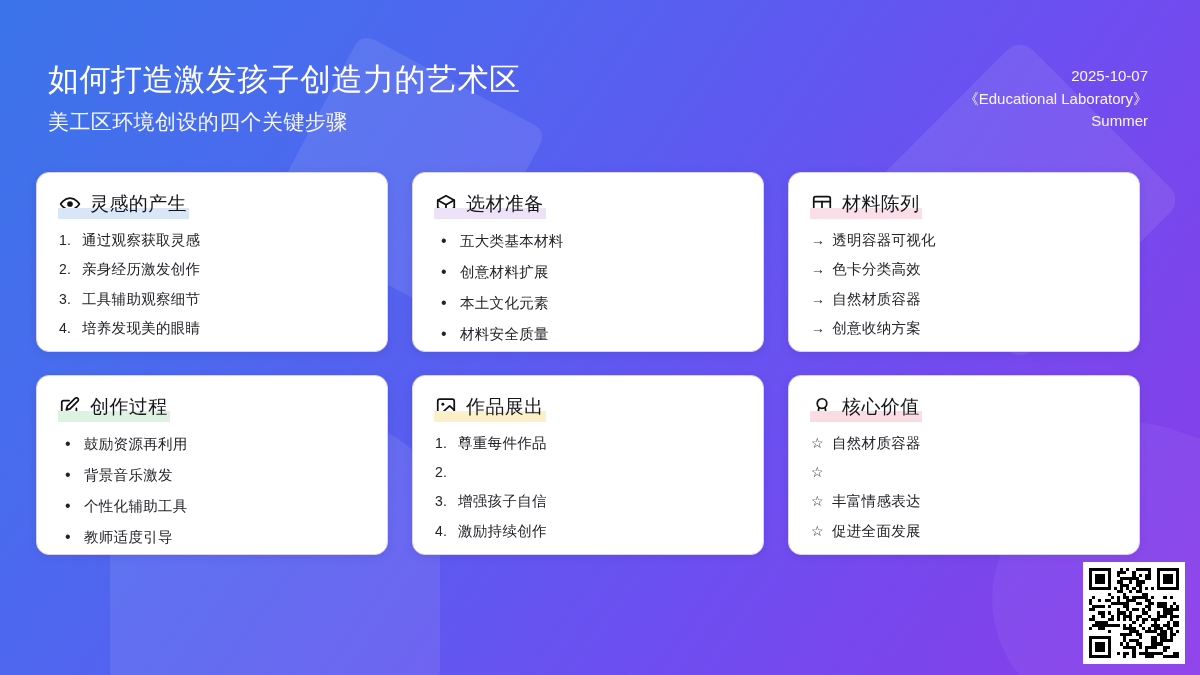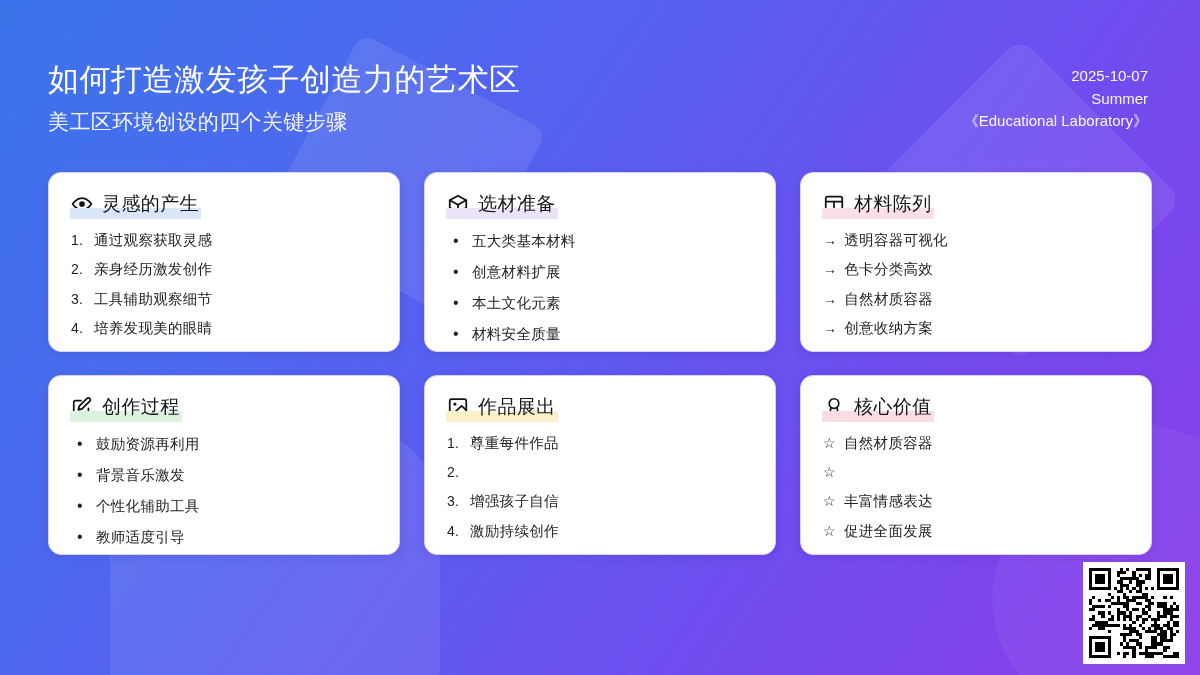--- a/index.html
+++ b/index.html
@@ -92,21 +92,21 @@
     color: rgba(255,255,255,0.95);
     font-size: 15px;
     line-height: 1.5;
     padding-top: 6px;
   }
   .meta-line { white-space: nowrap; }
 
   
   .grid {
     position: absolute;
-    left: 48px;
+    left: 36px;
     top: 172px;
     width: 1104px;
     display: grid;
     grid-template-columns: repeat(3, 352px);
     grid-template-rows: 180px 180px;
     column-gap: 24px;
     row-gap: 23px;
   }
 
   .card {
@@ -202,22 +202,22 @@
   <div class="wm wm-blob-bottom"></div>
   <div class="wm wm-blob-right"></div>
 
   <div class="header">
     <div class="title-block">
       <div class="main-title">如何打造激发孩子创造力的艺术区</div>
       <div class="sub-title">美工区环境创设的四个关键步骤</div>
     </div>
     <div class="meta-block">
       <div class="meta-line">2025-10-07</div>
+      <div class="meta-line">《Educational Laboratory》</div>
       <div class="meta-line">Summer</div>
-      <div class="meta-line">《Educational Laboratory》</div>
     </div>
   </div>
 
   <div class="grid" id="card-grid">
       <div class="card">
         <div class="card-head">
           <span class="card-icon">
             <svg width="22" height="22" viewBox="0 0 24 24" fill="none" stroke="currentColor" stroke-width="1.9" stroke-linecap="round" stroke-linejoin="round">
               <path d="M1.8 12S5.5 5.5 12 5.5 22.2 12 22.2 12 18.5 18.5 12 18.5 1.8 12 1.8 12z"></path>
               <circle cx="12" cy="12" r="3.1" fill="currentColor" stroke="none"></circle>

